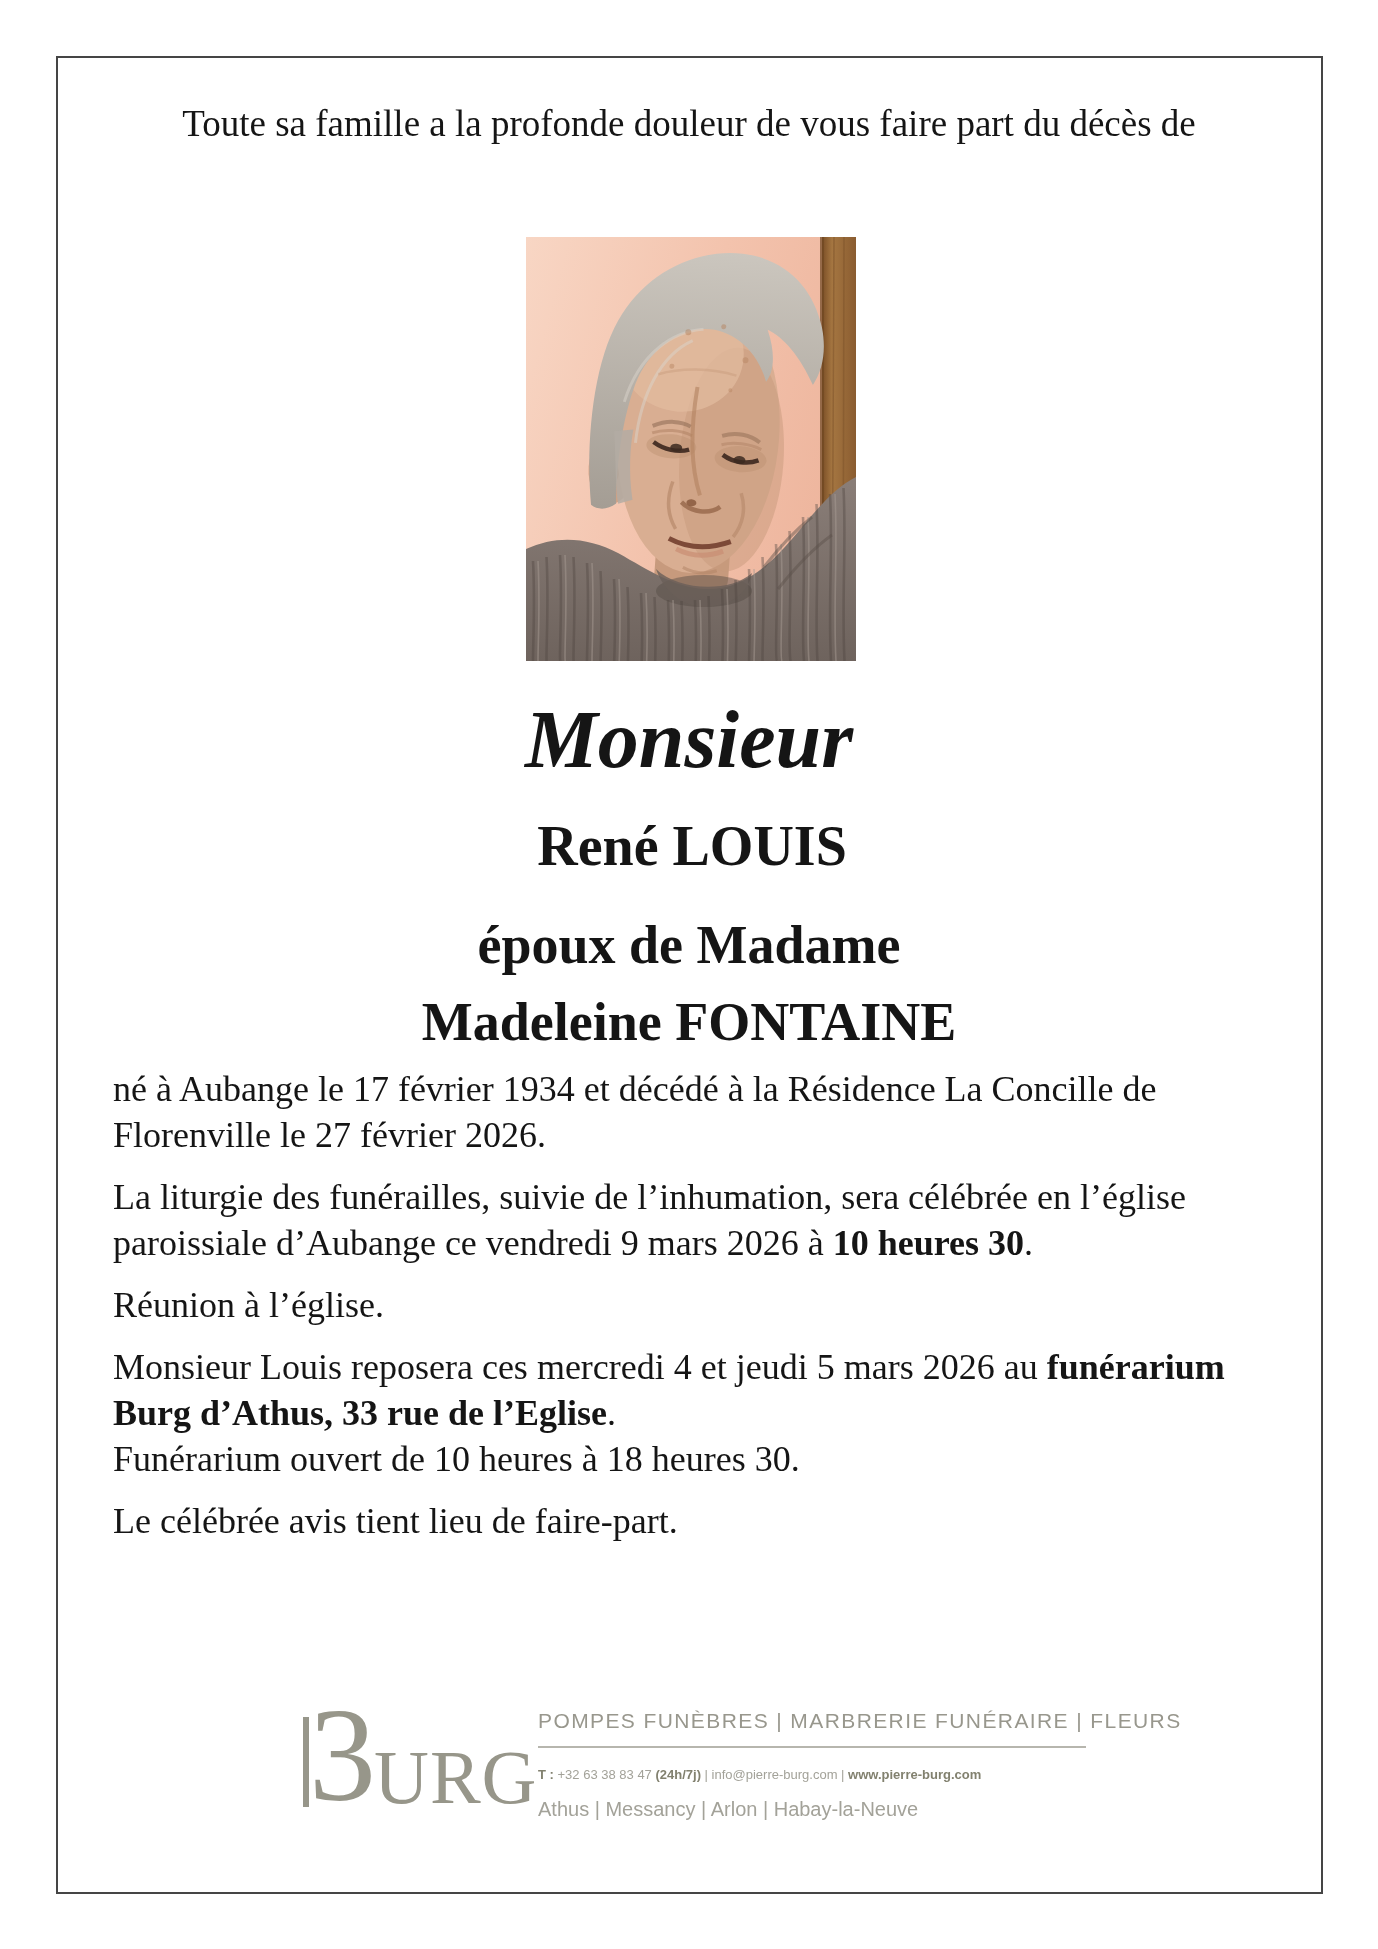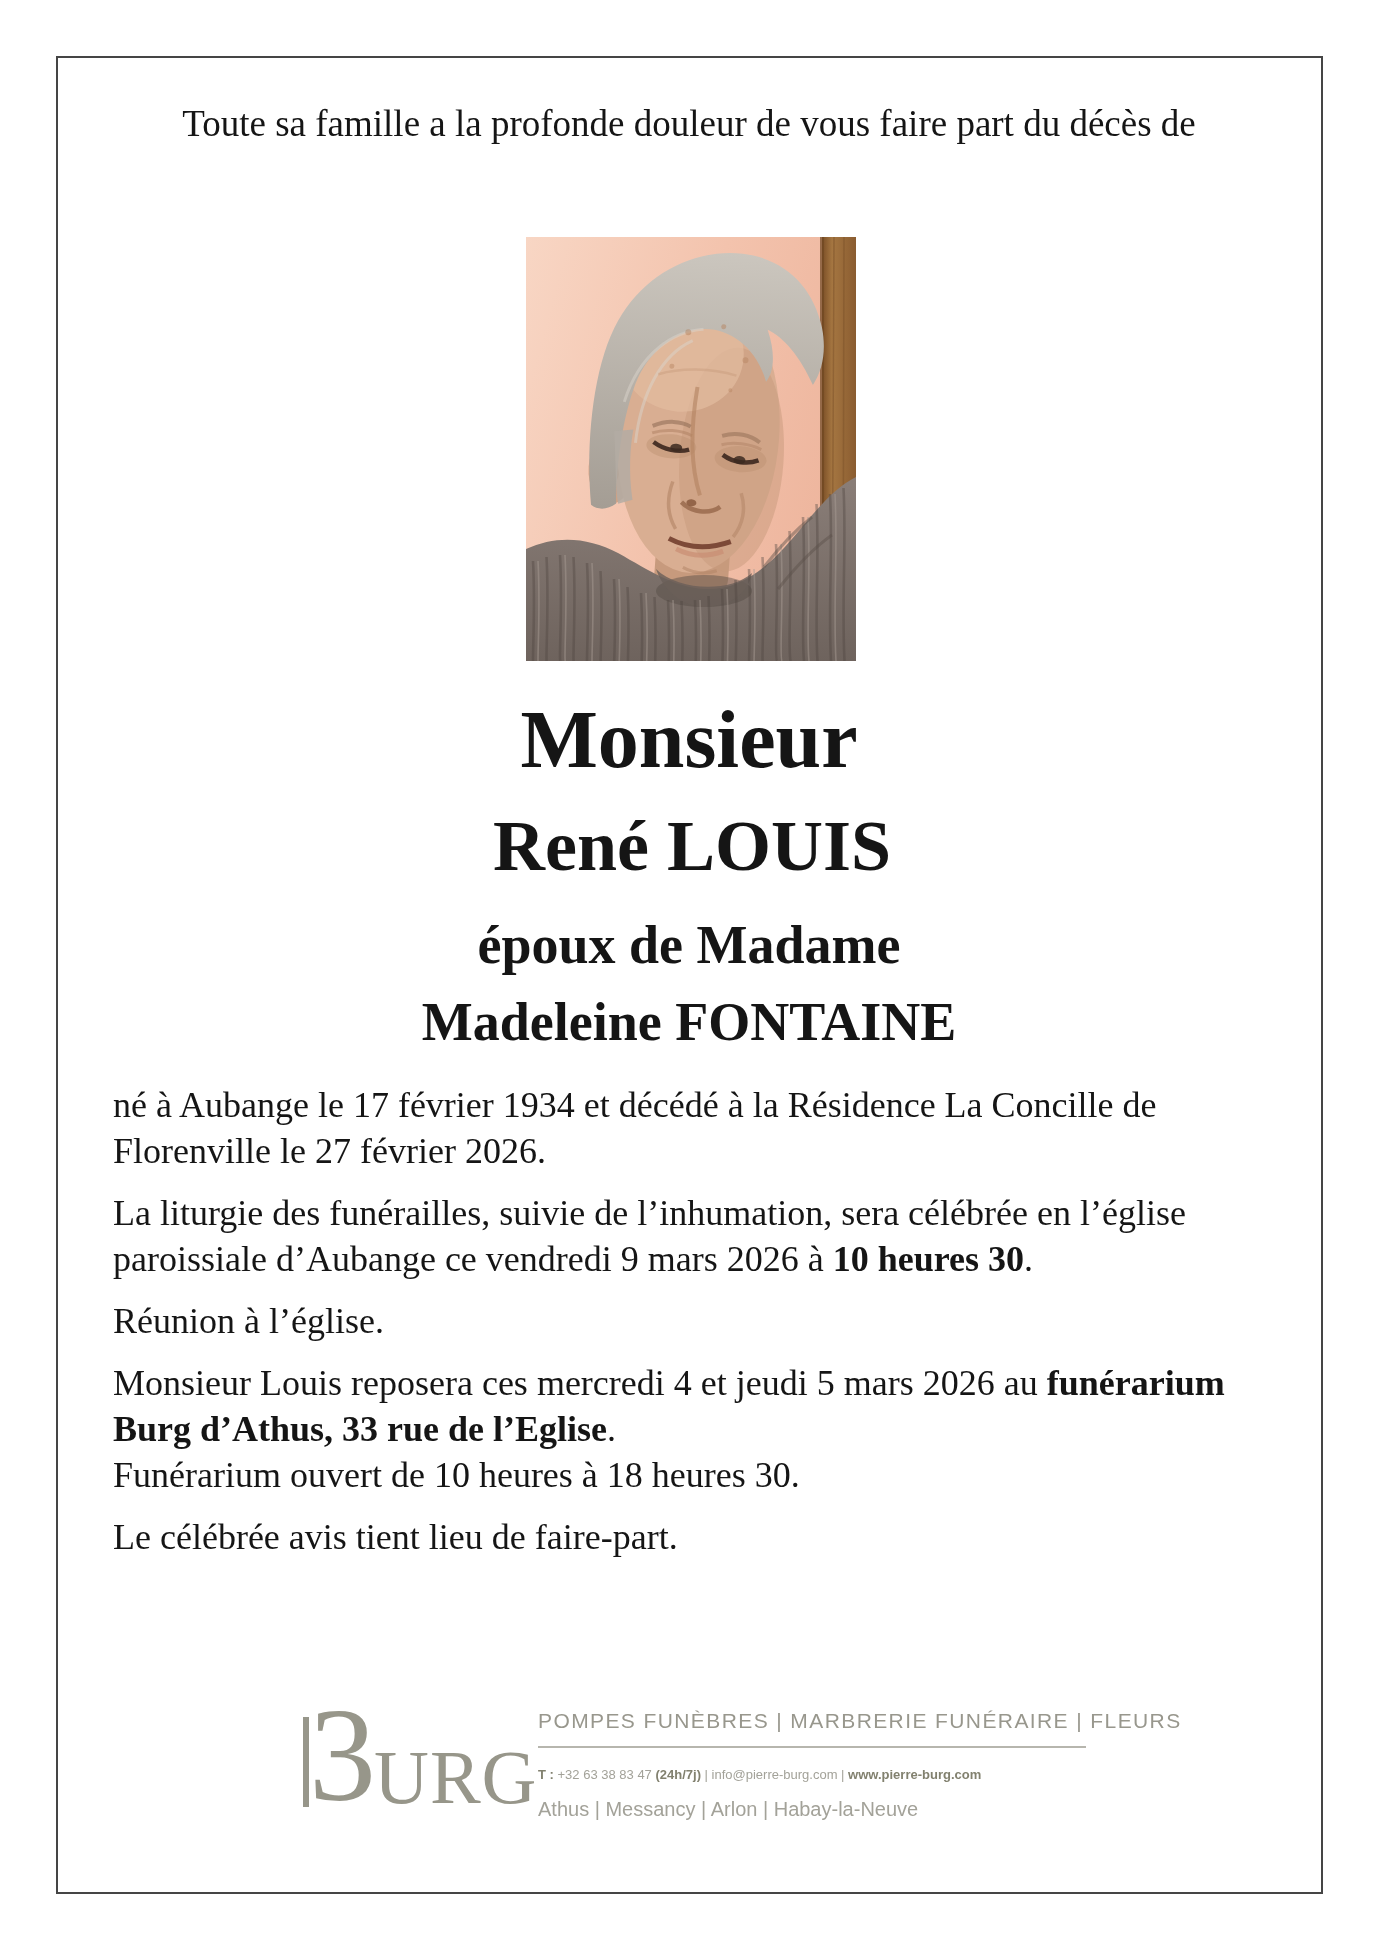--- a/index.html
+++ b/index.html
@@ -23,29 +23,29 @@
     white-space:nowrap;
   }
   .photo{
     position:absolute;left:526px;top:237px;width:330px;height:424px;
   }
   .photo svg{display:block;width:100%;height:100%;}
   .names{
     position:absolute;left:0;right:0;top:690px;
     text-align:center;font-weight:bold;
   }
-  .names .title-line{font-size:82px;line-height:100px;}
-  .names .name-line{font-size:72px;line-height:112px;padding-left:6px;}
+  .names .title-line{font-size:82px;line-height:100px;font-style:italic;}
+  .names .name-line{font-size:56px;line-height:112px;padding-left:6px;}
   .names .rel-line{font-size:54px;line-height:86px;}
   .names .spouse-line{font-size:54px;line-height:68px;}
   .body-text{
     position:absolute;left:113px;top:1066px;width:1180px;
     font-size:36px;line-height:46px;
   }
-  .body-text p{margin:16px 0 16px 0;}
+  .body-text p{margin:0 0 16px 0;}
   .body-text .line{display:block;white-space:nowrap;}
   .body-text b{font-weight:bold;}
   
   .footer{position:absolute;left:0;top:0;width:1378px;height:1949px;pointer-events:none;}
   .logo-bar{position:absolute;left:303px;top:1717px;width:6px;height:90px;background:#97968a;}
   .logo-three{
     position:absolute;left:309px;top:1688px;
     font-family:"Liberation Serif",serif;font-size:134px;line-height:134px;
     color:#97968a;
   }

